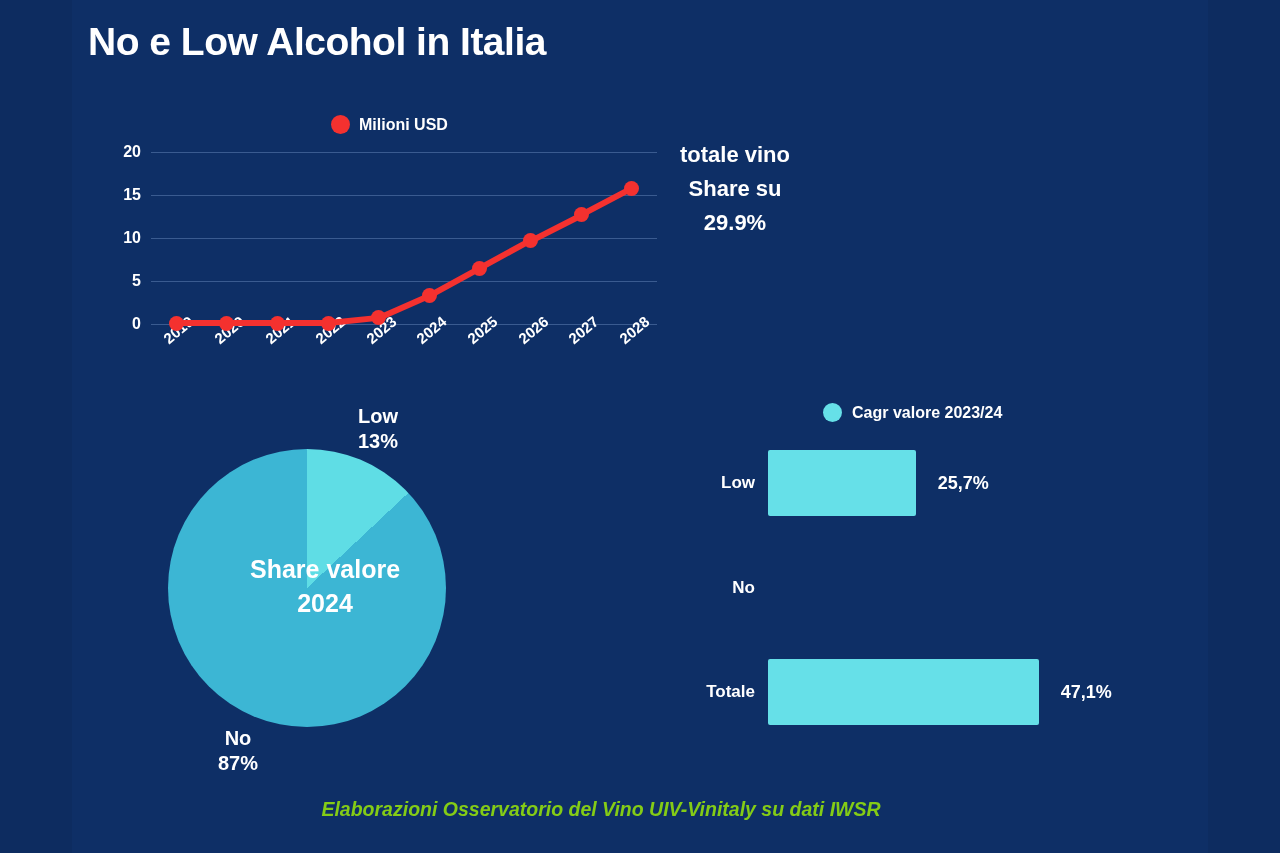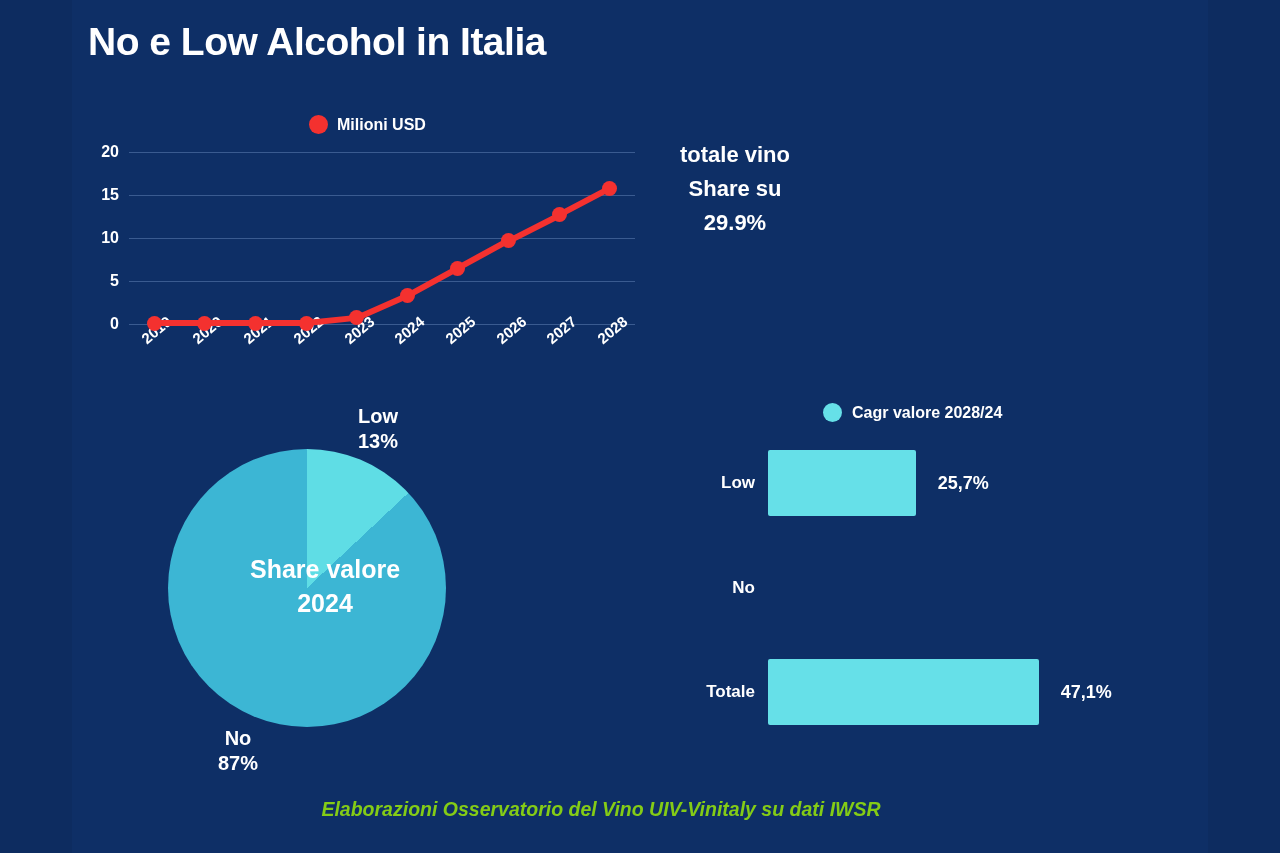--- a/index.html
+++ b/index.html
@@ -36,21 +36,21 @@
     font-size: 39px;
     font-weight: bold;
     color: #ffffff;
     letter-spacing: -0.5px;
     white-space: nowrap;
   }
 
   
   .line-chart {
     position: absolute;
-    left: 81px;
+    left: 103px;
     top: 110px;
     width: 570px;
     height: 275px;
   }
   .legend-line {
     position: absolute;
     left: 228px;
     top: 5px;
     display: flex;
     align-items: center;
@@ -325,21 +325,21 @@
     <div>13%</div>
   </div>
   <div class="pie-label no">
     <div>No</div>
     <div>87%</div>
   </div>
 
   <div class="bar-chart">
     <div class="legend-bar">
       <span class="legend-dot cyan"></span>
-      <span class="legend-label">Cagr valore 2028/24</span>
+      <span class="legend-label">Cagr valore 2023/24</span>
     </div>
     <div id="bar-rows">
         <div class="bar-row" style="top: 52px;">
           <div class="bar-cat">Low</div>
           <div class="bar-track">
             <div class="bar-fill" style="width: 147.775px; background: rgb(102, 224, 232);"></div>
             <div class="bar-value">25,7%</div>
           </div>
         </div>
         <div class="bar-row" style="top: 157px;">

